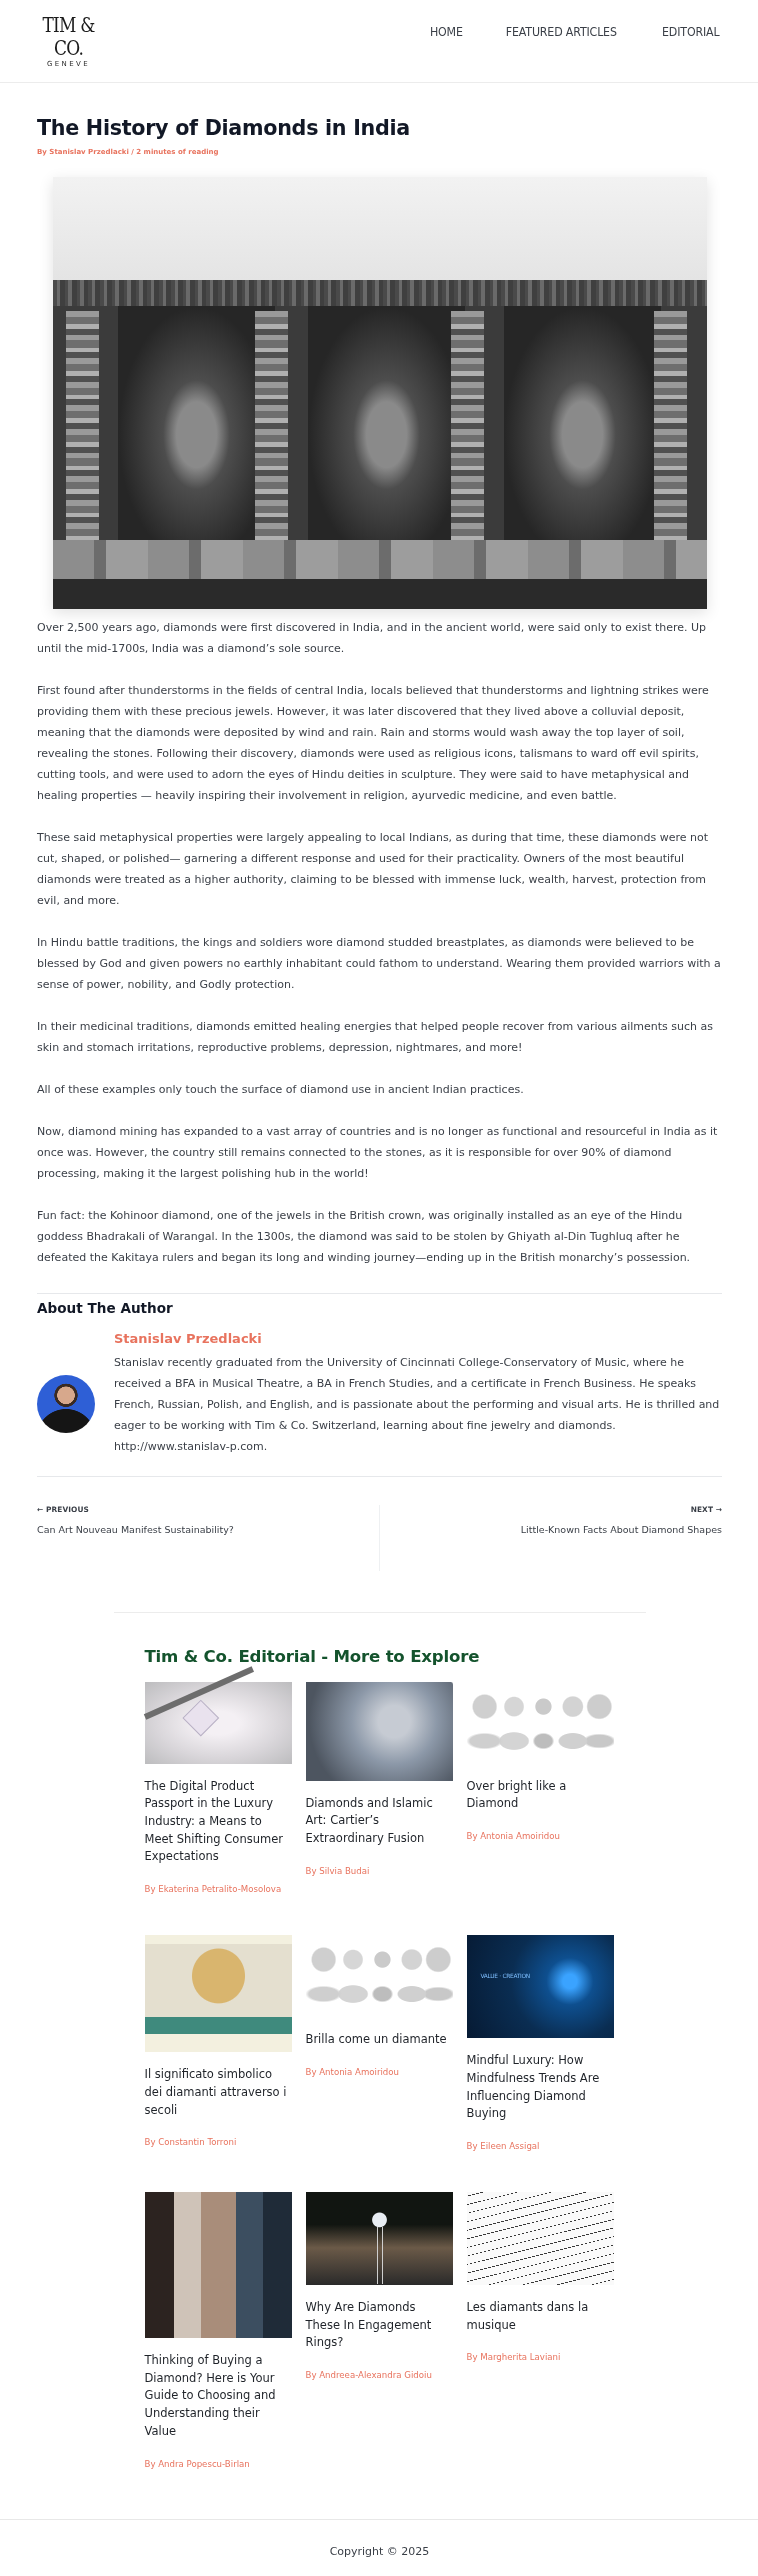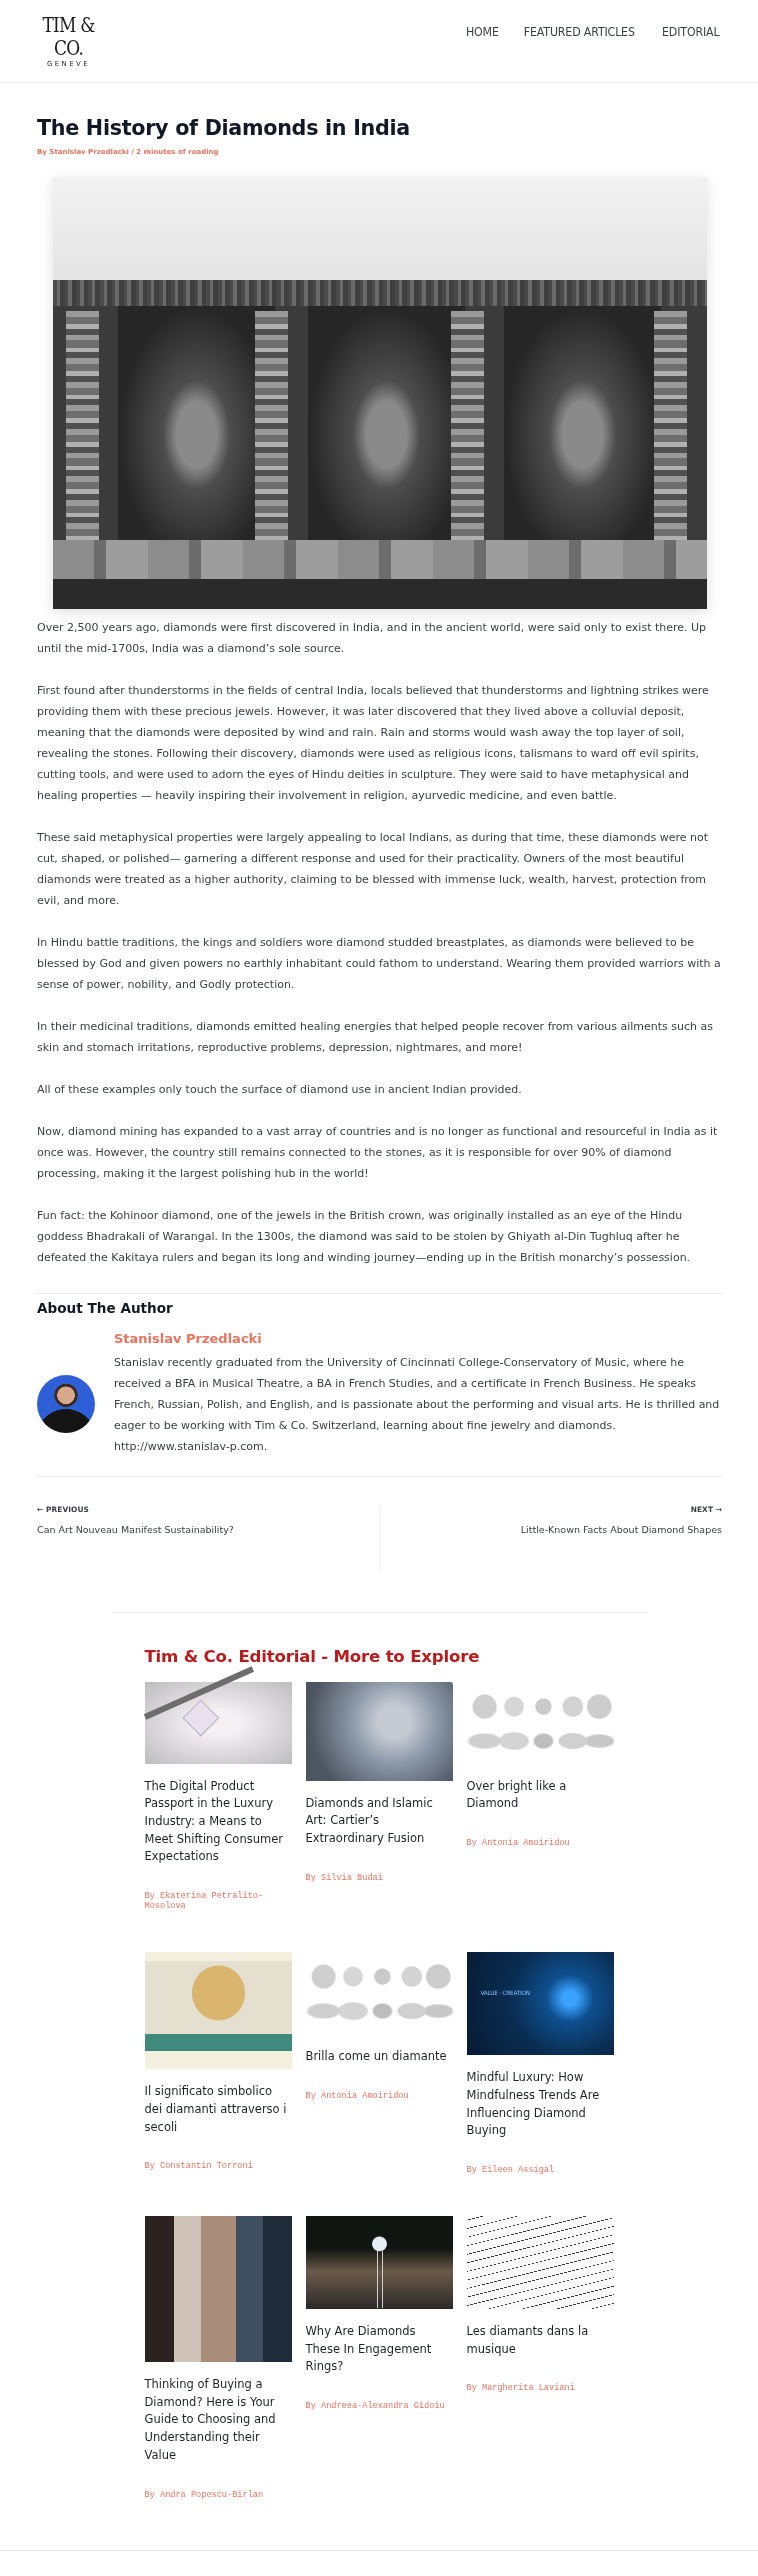--- a/index.html
+++ b/index.html
@@ -4,21 +4,21 @@
 <style>
   * { box-sizing: border-box; margin: 0; padding: 0; }
   html, body { width: 759px; background: #ffffff; }
   body { font-family: "DejaVu Sans", sans-serif; color: #3a3f47; }
 
   
   .site-header { height: 83px; border-bottom: 0.6px solid #ececec; position: relative; }
   .logo { position: absolute; left: 27px; top: 14px; text-align: center; width: 83px; }
   .logo-main { font-family: "DejaVu Serif", serif; font-size: 20px; letter-spacing: -0.9px; color: #1b1b1b; line-height: 22.5px; transform: scaleX(0.85); display: block; }
   .logo-sub { font-family: "DejaVu Sans", sans-serif; font-size: 7px; letter-spacing: 2.4px; color: #2b2b2b; display: block; margin-top: 1.2px; }
-  .nav { position: absolute; right: 35px; top: 24px; display: flex; gap: 12px; }
+  .nav { position: absolute; right: 35px; top: 24px; display: flex; gap: 30px; }
   .nav a { font-size: 13px; color: #3a3f47; text-decoration: none; letter-spacing: -0.2px; transform: scaleX(0.85); display: inline-block; }
 
   
   .article { padding: 0 37px; }
   .title { margin-top: 32.5px; font-size: 20.7px; font-weight: bold; color: #121826; letter-spacing: -0.3px; }
   .byline { margin-top: 8.3px; font-size: 7px; font-weight: bold; color: #e8735e; }
   .hero { margin: 21px auto 0; width: 654px; height: 432px; box-shadow: 0 3.5px 14px rgba(0,0,0,0.12); position: relative; overflow: hidden;
     background: linear-gradient(#ececec 0 22%, #5a5a5a 22% 26%, #3b3b3b 26% 84%, #6b6b6b 84% 92%, #2a2a2a 92% 100%); }
   .hero .sky { position:absolute; left:0; right:0; top:0; height:24%; background: linear-gradient(#f2f2f2,#e4e4e4); }
   .hero .frieze { position:absolute; left:0; right:0; top:24%; height:6%; background: repeating-linear-gradient(90deg,#4a4a4a 0 3.5px,#6a6a6a 3.5px 7px,#3f3f3f 7px 11.8px); }
@@ -38,26 +38,26 @@
   .author-bio { font-size: 11px; line-height: 21px; color: #3a3f47; margin-top: 5.9px; width: 609px; }
 
   .post-nav { margin-top: 19px; border-top: 0.6px solid #e6e8eb; display: flex; padding-top: 28px; height: 95px; }
   .post-nav .col { flex: 1; }
   .post-nav .col.right { text-align: right; border-left: 0.6px solid #eef0f2; }
   .post-nav .dir { font-size: 7.4px; font-weight: bold; color: #3a3f47; letter-spacing: 0.1px; }
   .post-nav .ptitle { font-size: 9.5px; color: #3a3f47; margin-top: 9.5px; display: block; text-decoration: none; }
 
   
   .related { width: 532px; margin: 41px auto 0; border-top: 0.6px solid #ececec; padding: 0 31px; }
-  .related-heading { font-size: 16.6px; font-weight: bold; color: #b91c1c; margin-top: 34px; letter-spacing: -0.2px; }
+  .related-heading { font-size: 16.6px; font-weight: bold; color: #14532d; margin-top: 34px; letter-spacing: -0.2px; }
   .grid { display: grid; grid-template-columns: repeat(3, 147px); column-gap: 14px; margin-top: 15.4px; }
   .card { margin-bottom: 41px; }
   .card .thumb { width: 147px; display: block; }
   .card .ctitle { font-size: 11.5px; line-height: 17.7px; color: #1f2329; margin-top: 14px; }
-  .card .cauthor { font-size: 8.6px; color: #e8735e; margin-top: 25px; font-family: Liberation Mono, monospace; }
+  .card .cauthor { font-size: 8.6px; color: #e8735e; margin-top: 18px; }
 
   .footer { margin-top: 9.5px; border-top: 1.2px solid #e8e8e8; height: 68px; text-align: center; padding-top: 25px; font-size: 11px; color: #3a3f47; }
 
   
   .t-tweezers { height: 82px; background: radial-gradient(ellipse at 50% 50%, #f4f0f4 0 20%, #d9d6da 60%, #bcbcbe 100%); position: relative; }
   .t-tweezers::before { content:""; position:absolute; left:0; top:32.5px; width:118px; height:5.9px; background:#6d6d6d; transform: rotate(-24deg); transform-origin:left; }
   .t-tweezers::after { content:""; position:absolute; left:43px; top:23.6px; width:23.6px; height:23.6px; background:#e9e2ee; border:0.6px solid #b8b0c4; transform: rotate(45deg); }
   .t-necklace { height: 99px; background: radial-gradient(circle at 60% 40%, #c6cbd3 0 15%, #8c98a8 40%, #4d5560 80%), #57606b; border-top-right-radius: 2.4px; }
   .t-shapes { height: 82px; background:
       radial-gradient(circle at 12% 30%, #cfcfcf 0 8%, transparent 9%),
@@ -110,21 +110,21 @@
     <div class="pillar" style="left:92%"></div>
     <div class="base"></div>
   </div>
 
   <div class="body-text">
     <p>Over 2,500 years ago, diamonds were first discovered in India, and in the ancient world, were said only to exist there. Up until the mid-1700s, India was a diamond’s sole source.</p>
     <p>First found after thunderstorms in the fields of central India, locals believed that thunderstorms and lightning strikes were providing them with these precious jewels. However, it was later discovered that they lived above a colluvial deposit, meaning that the diamonds were deposited by wind and rain. Rain and storms would wash away the top layer of soil, revealing the stones. Following their discovery, diamonds were used as religious icons, talismans to ward off evil spirits, cutting tools, and were used to adorn the eyes of Hindu deities in sculpture. They were said to have metaphysical and healing properties — heavily inspiring their involvement in religion, ayurvedic medicine, and even battle.</p>
     <p>These said metaphysical properties were largely appealing to local Indians, as during that time, these diamonds were not cut, shaped, or polished— garnering a different response and used for their practicality. Owners of the most beautiful diamonds were treated as a higher authority, claiming to be blessed with immense luck, wealth, harvest, protection from evil, and more.</p>
     <p>In Hindu battle traditions, the kings and soldiers wore diamond studded breastplates, as diamonds were believed to be blessed by God and given powers no earthly inhabitant could fathom to understand. Wearing them provided warriors with a sense of power, nobility, and Godly protection.</p>
     <p>In their medicinal traditions, diamonds emitted healing energies that helped people recover from various ailments such as skin and stomach irritations, reproductive problems, depression, nightmares, and more!</p>
-    <p>All of these examples only touch the surface of diamond use in ancient Indian provided.</p>
+    <p>All of these examples only touch the surface of diamond use in ancient Indian practices.</p>
     <p>Now, diamond mining has expanded to a vast array of countries and is no longer as functional and resourceful in India as it once was. However, the country still remains connected to the stones, as it is responsible for over 90% of diamond processing, making it the largest polishing hub in the world!</p>
     <p>Fun fact: the Kohinoor diamond, one of the jewels in the British crown, was originally installed as an eye of the Hindu goddess Bhadrakali of Warangal. In the 1300s, the diamond was said to be stolen by Ghiyath al-Din Tughluq after he defeated the Kakitaya rulers and began its long and winding journey—ending up in the British monarchy’s possession.</p>
   </div>
 
   <section class="author-box">
     <h2 class="author-heading">About The Author</h2>
     <div class="author-row">
       <div class="avatar"></div>
       <div class="author-info">
         <div class="author-name">Stanislav Przedlacki</div>

